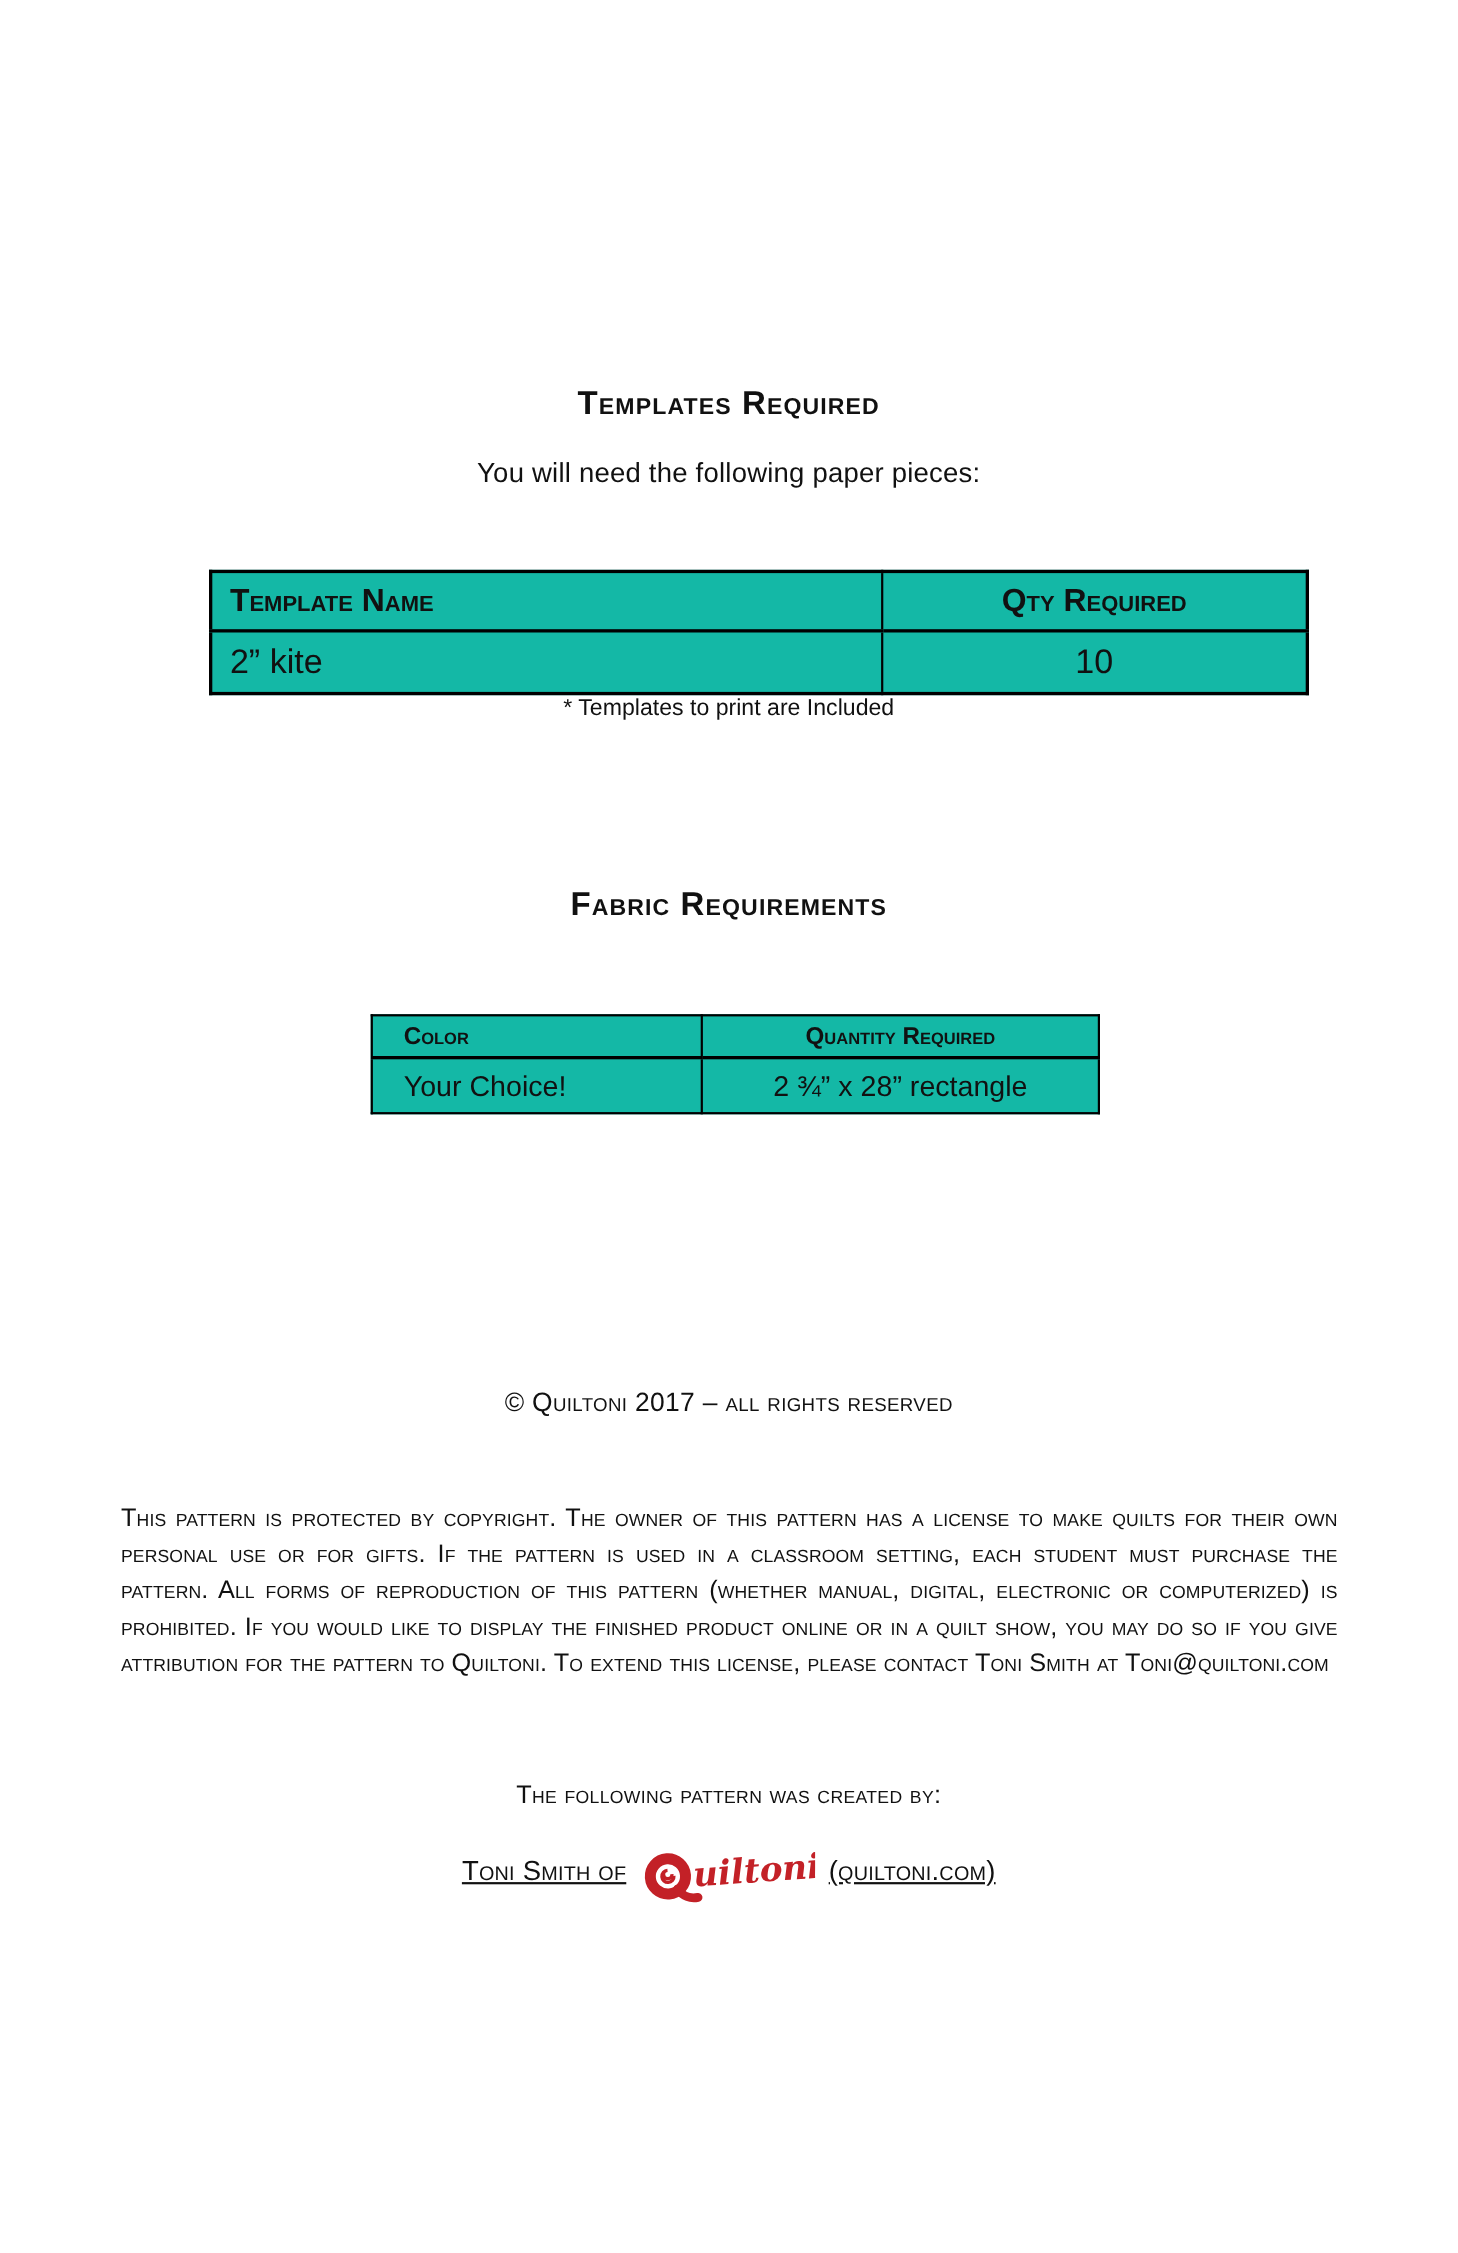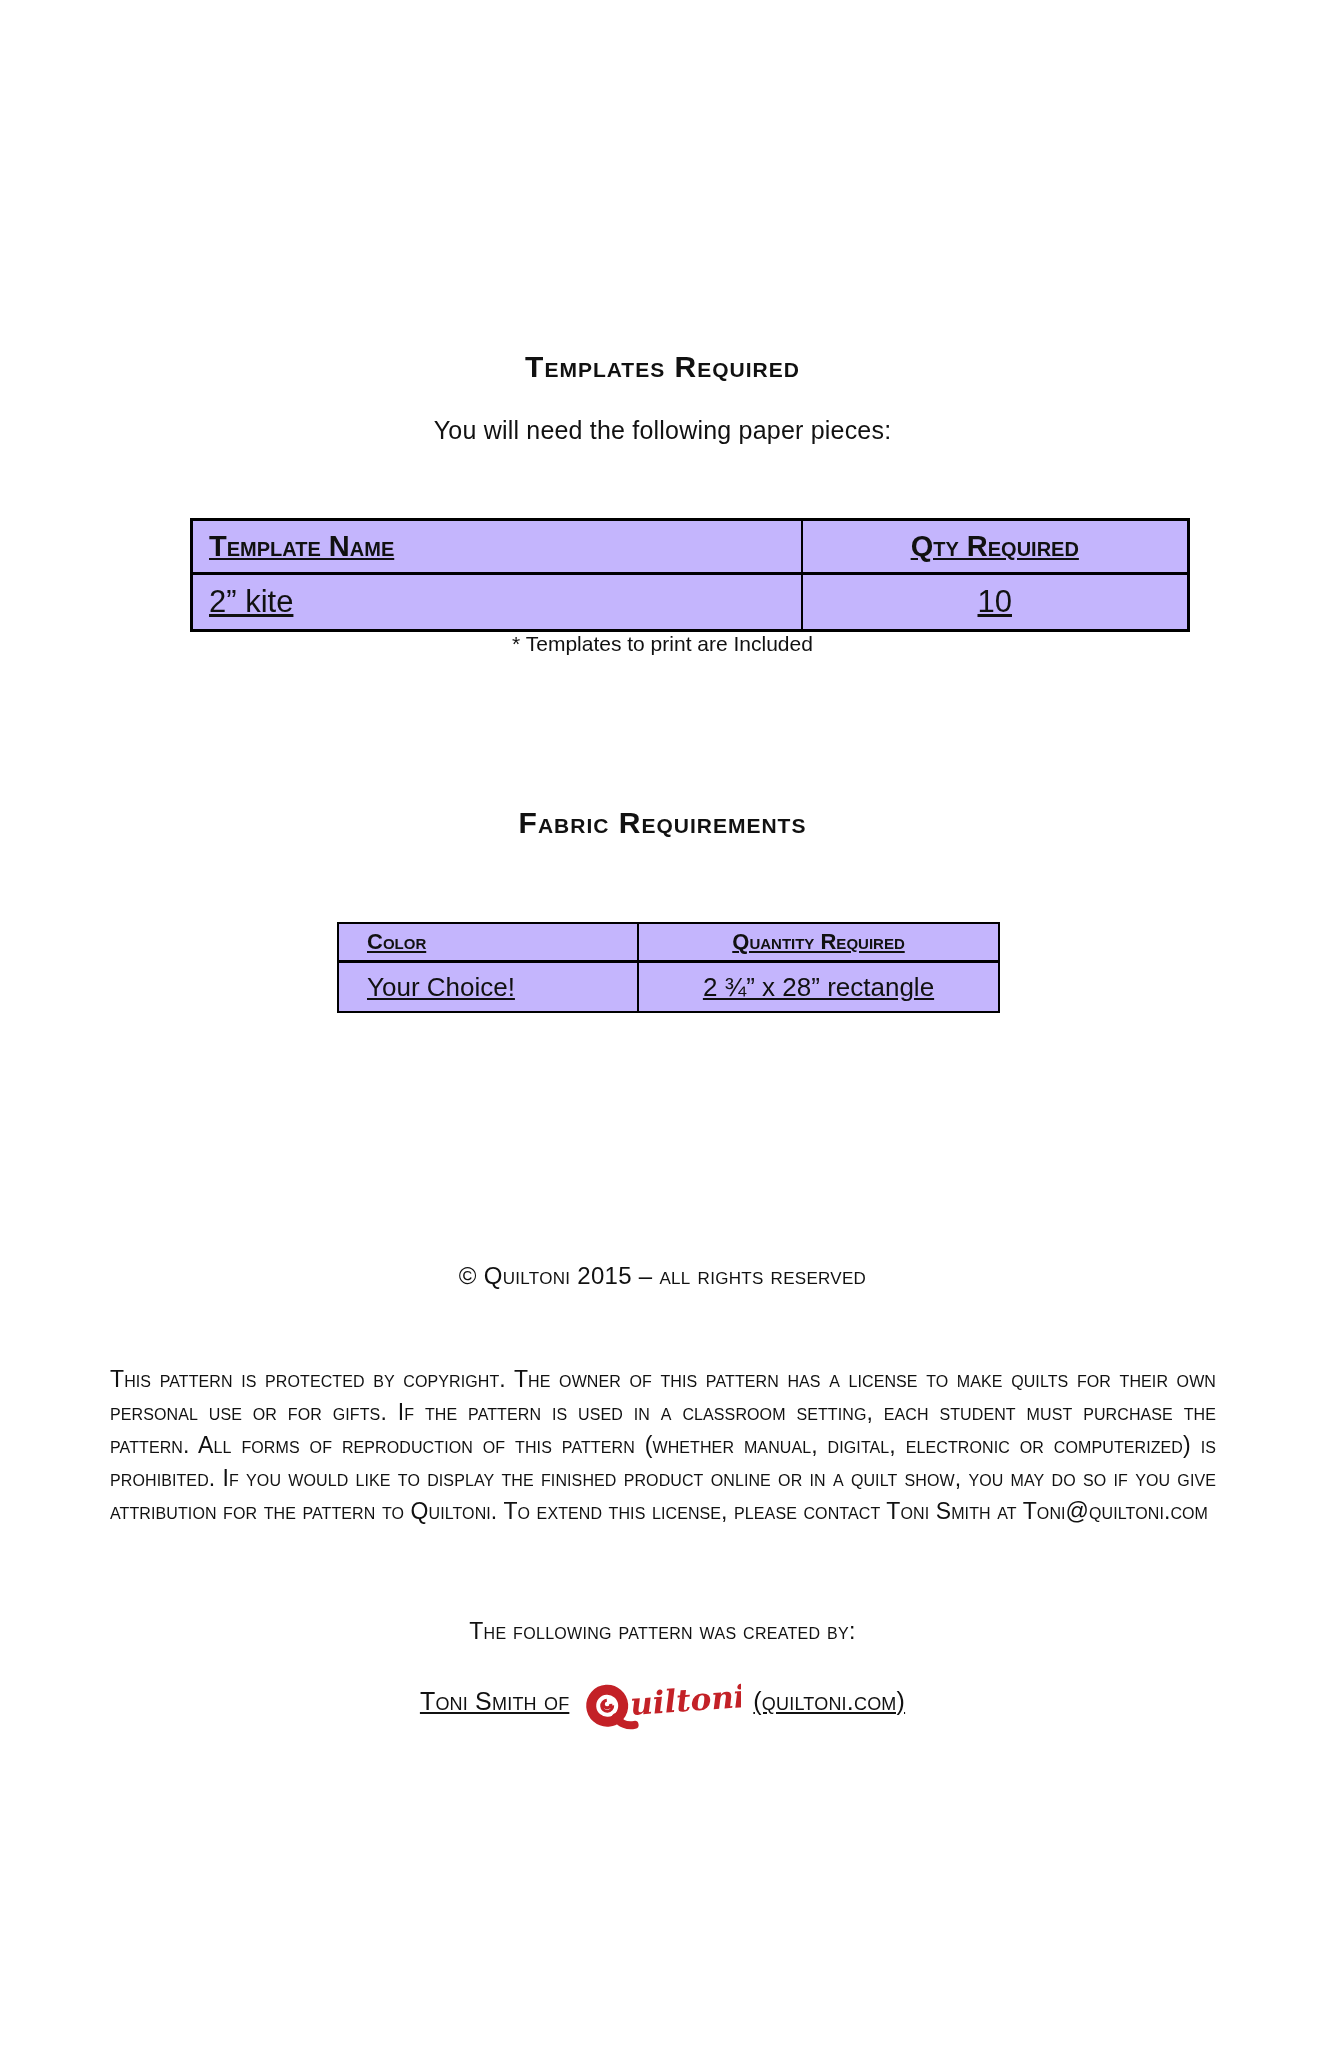--- a/index.html
+++ b/index.html
@@ -7,21 +7,21 @@
     position:relative;width:1325px;height:2048px;background:#ffffff;
     color:#111;font-family:"Liberation Sans",sans-serif;overflow:hidden;
   }
   .centered{position:absolute;left:0;width:100%;text-align:center;}
   .big-title{font-variant:small-caps;font-weight:bold;font-size:30px;letter-spacing:1px;}
   #templates-title{top:350px;}
   #fabric-title{top:806px;}
   .subtitle{top:416px;font-size:25px;letter-spacing:.2px;}
   .note{top:632px;font-size:21px;}
 
-  table{border-collapse:collapse;position:absolute;background:#c4b5fd;table-layout:fixed;text-decoration:underline;}
+  table{border-collapse:collapse;position:absolute;background:#14b8a6;table-layout:fixed;}
   table,th,td{border:2px solid #000;}
   #templates-table{top:518px;left:190px;width:997px;border-width:3px;}
   #templates-table th{height:49px;font-size:29px;font-variant:small-caps;font-weight:bold;border-bottom-width:3px;}
   #templates-table td{height:52px;font-size:31px;font-weight:normal;}
   #fabric-table{top:922px;left:337px;width:661px;}
   #fabric-table th{height:34px;font-size:22px;font-variant:small-caps;font-weight:bold;border-bottom-width:3px;}
   #fabric-table td{height:46px;font-size:26px;}
   .cell-left{text-align:left;padding-left:16px;}
   .cell-left-wide{text-align:left;padding-left:28px;}
   .cell-left-sm{text-align:left;padding-left:28px;}
@@ -81,21 +81,21 @@
       <th class="cell-left-sm">Color</th>
       <th class="cell-center">Quantity Required</th>
     </tr>
     <tr>
       <td class="cell-left-wide">Your Choice!</td>
       <td class="cell-center">2 ¾” x 28” rectangle</td>
     </tr>
   </tbody>
     </table>
 
-  <div class="centered copyright-line">© Quiltoni 2015 – all rights reserved</div>
+  <div class="centered copyright-line">© Quiltoni 2017 – all rights reserved</div>
 
   <p class="license">This pattern is protected by copyright. The owner of this pattern has a license to make quilts for their own personal use or for gifts. If the pattern is used in a classroom setting, each student must purchase the pattern. All forms of reproduction of this pattern (whether manual, digital, electronic or computerized) is prohibited. If you would like to display the finished product online or in a quilt show, you may do so if you give attribution for the pattern to Quiltoni.  To extend this license, please contact Toni Smith at Toni@quiltoni.com</p>
 
   <div class="centered created-by">The following pattern was created by:</div>
 
   <div class="credit-row">
     <span class="credit-text">Toni Smith of</span>
     <svg class="logo-svg" width="160" height="62" viewBox="0 0 160 62">
       <g transform="rotate(-4 80 31)">
         <circle cx="26" cy="32" r="16" fill="none" stroke="#c32127" stroke-width="10"></circle>

